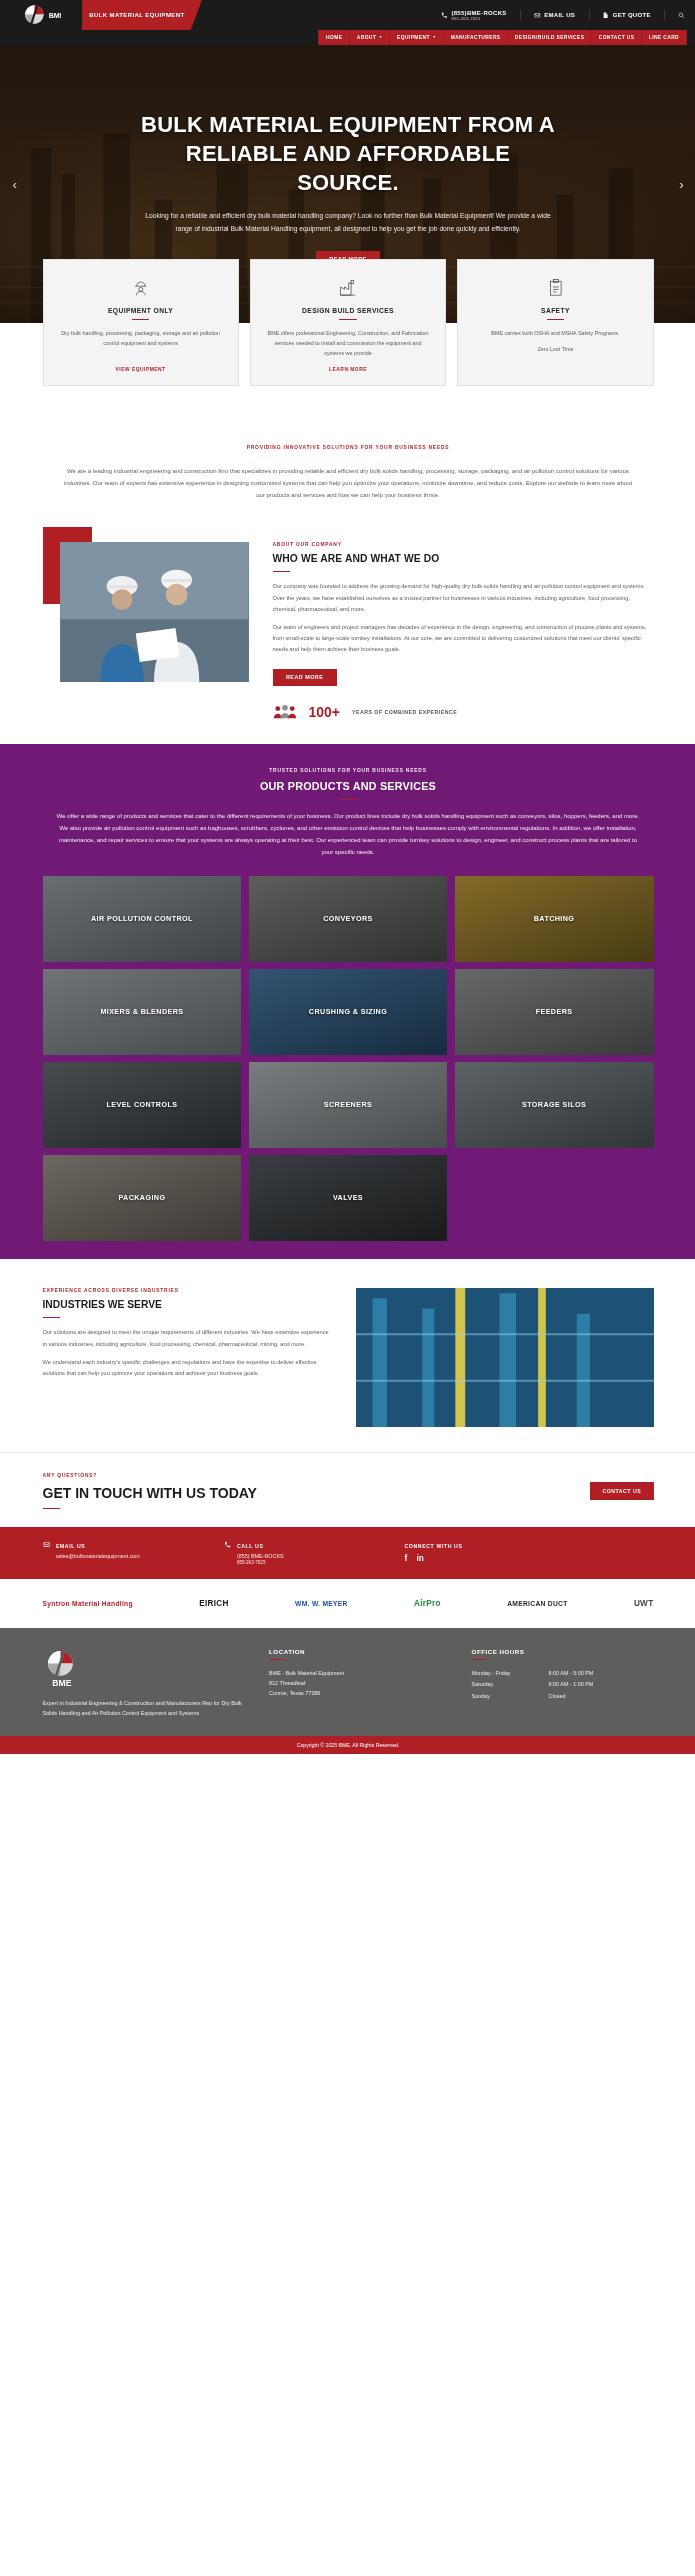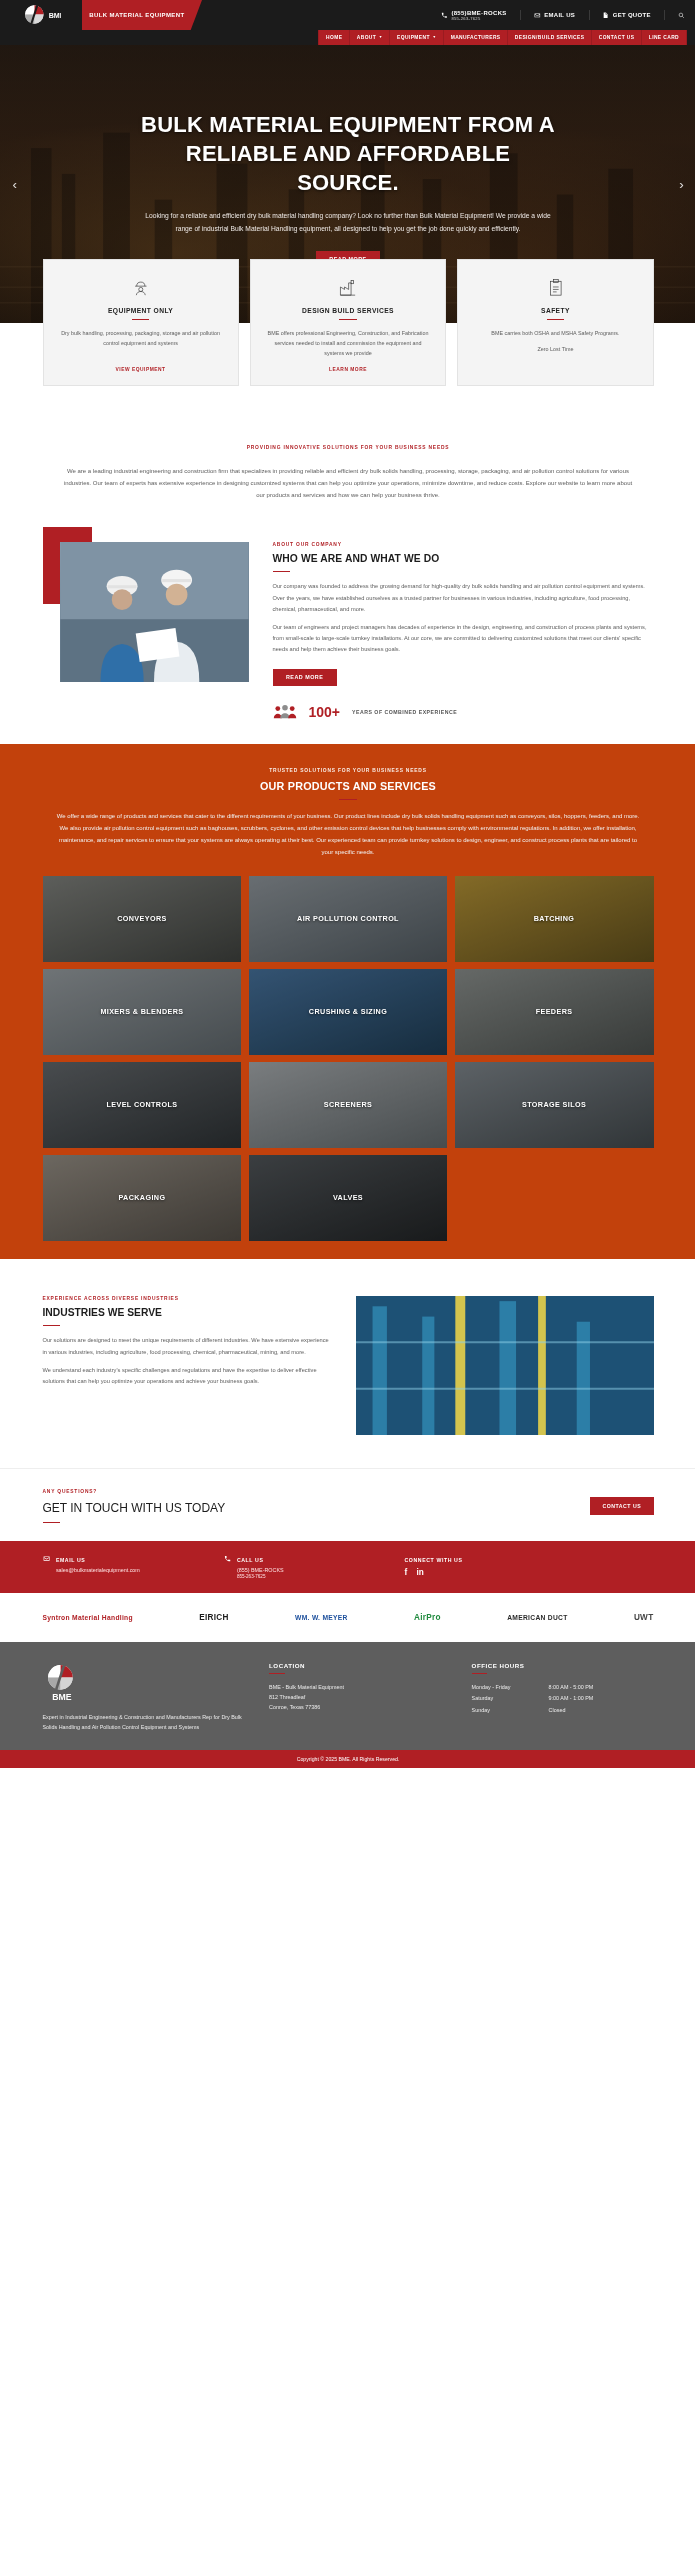--- a/index.html
+++ b/index.html
@@ -203,21 +203,21 @@
   .about-right h3 {
     font-size: 10.3px; font-weight: bold; color: #1d1d1d; margin-top: 6.2px; letter-spacing: 0.1px;
   }
   .about-right .rule { width: 17.5px; height: 1px; background: #b01f24; margin: 7.2px 0 9.3px; }
   .about-right p { font-size: 5.7px; line-height: 1.95; color: #5d5d5d; margin-bottom: 7.2px; }
   .exp-row { display: flex; align-items: center; gap: 12px; margin-top: 17.5px; }
   .exp-num { font-size: 14px; font-weight: bold; color: #b01f24; }
   .exp-txt { font-size: 5.2px; font-weight: bold; letter-spacing: 0.5px; color: #555; }
 
   
-  .products { background: #c2410c; padding: 24px 0 0; text-align: center; color: #fff; }
+  .products { background: #701a75; padding: 24px 0 0; text-align: center; color: #fff; }
   .products .eyebrow { color: #fff; opacity: .9; }
   .products h2 { font-size: 10.8px; font-weight: bold; margin-top: 7.2px; letter-spacing: 0.2px; }
   .products .rule { width: 18.5px; height: 1px; background: #b01f24; margin: 7.2px auto 10.3px; }
   .products .body {
     width: 587px; margin: 0 auto; font-size: 6px; line-height: 2; color: #f2f2f2;
   }
   .tiles {
     width: 611px; margin: 17.5px auto 0;
     display: grid; grid-template-columns: repeat(3, 1fr); gap: 7.2px;
     padding-bottom: 17.5px;
@@ -228,36 +228,36 @@
   }
   .tile .tbg { position: absolute; inset: 0; }
   .tile .tshade { position: absolute; inset: 0; background: rgba(0,0,0,.34); }
   .tile .tlabel {
     position: relative; color: #fff; font-size: 7.2px; font-weight: bold;
     letter-spacing: 0.4px; text-align: center; text-shadow: 0 1px 2.6px rgba(0,0,0,.6);
     line-height: 1.35;
   }
 
   
-  .industries { width: 611px; margin: 8px auto; padding: 29px 0 25px; display: flex; gap: 24px; }
+  .industries { width: 611px; margin: 0 auto; padding: 29px 0 25px; display: flex; gap: 24px; }
   .ind-left { width: 289px; }
   .ind-left h2 { font-size: 10.3px; font-weight: bold; color: #1d1d1d; margin-top: 6.2px; }
   .ind-left .rule { width: 17.5px; height: 1px; background: #b01f24; margin: 7.2px 0 9.3px; }
   .ind-left p { font-size: 5.7px; line-height: 1.95; color: #5d5d5d; margin-bottom: 7.2px; }
   .ind-photo {
     flex: 1; height: 139px;
     background: linear-gradient(150deg,#1b4a6e 0%,#2f7fa8 40%,#16384f 100%);
     position: relative; overflow: hidden;
   }
 
   
   .cta-sec { border-top: 0.5px solid #eee; padding: 20.6px 0 18.5px; }
   .cta-inner { width: 611px; margin: 0 auto; display: flex; align-items: center; }
   .cta-left .eyebrow { text-align: left; }
-  .cta-left h2 { font-size: 12px; font-weight: normal; color: #1d1d1d; margin-top: 6.2px; }
+  .cta-left h2 { font-size: 14px; font-weight: bold; color: #1d1d1d; margin-top: 6.2px; }
   .cta-left .rule { width: 17.5px; height: 1px; background: #b01f24; margin: 7.2px 0 0; }
   .cta-btn {
     margin-left: auto; background: #b01f24; color: #fff; font-size: 5.2px; font-weight: bold;
     letter-spacing: 0.5px; padding: 6.2px 12.4px; text-decoration: none;
   }
 
   
   .redbar { background: #b01f24; color: #fff; padding: 13.4px 0; }
   .redbar-inner { width: 611px; margin: 0 auto; display: flex; gap: 26px; }
   .rb-col { display: flex; gap: 6.2px; align-items: flex-start; min-width: 155px; }
@@ -514,28 +514,28 @@
   </div>
 
   <div class="products">
     <div class="eyebrow">TRUSTED SOLUTIONS FOR YOUR BUSINESS NEEDS</div>
     <h2>OUR PRODUCTS AND SERVICES</h2>
     <div class="rule"></div>
     <div class="body">We offer a wide range of products and services that cater to the different requirements of your business. Our product lines include dry bulk solids handling equipment such as conveyors, silos, hoppers, feeders, and more. We also provide air pollution control equipment such as baghouses, scrubbers, cyclones, and other emission control devices that help businesses comply with environmental regulations. In addition, we offer installation, maintenance, and repair services to ensure that your systems are always operating at their best. Our experienced team can provide turnkey solutions to design, engineer, and construct process plants that are tailored to your specific needs.</div>
 
     <div class="tiles">
       <div class="tile">
+        <div class="tbg" style="background:linear-gradient(160deg,#9fa7ad,#5c666d)"></div>
+        <div class="tshade"></div>
+        <div class="tlabel">AIR POLLUTION CONTROL</div>
+      </div>
+      <div class="tile">
         <div class="tbg" style="background:linear-gradient(160deg,#8d8f8a,#474a46)"></div>
         <div class="tshade"></div>
         <div class="tlabel">CONVEYORS</div>
-      </div>
-      <div class="tile">
-        <div class="tbg" style="background:linear-gradient(160deg,#9fa7ad,#5c666d)"></div>
-        <div class="tshade"></div>
-        <div class="tlabel">AIR POLLUTION CONTROL</div>
       </div>
       <div class="tile">
         <div class="tbg" style="background:linear-gradient(160deg,#c8a23c,#6d5a20)"></div>
         <div class="tshade"></div>
         <div class="tlabel">BATCHING</div>
       </div>
       <div class="tile">
         <div class="tbg" style="background:linear-gradient(160deg,#a9b0b4,#6a7378)"></div>
         <div class="tshade"></div>
         <div class="tlabel">MIXERS &amp; BLENDERS</div>

